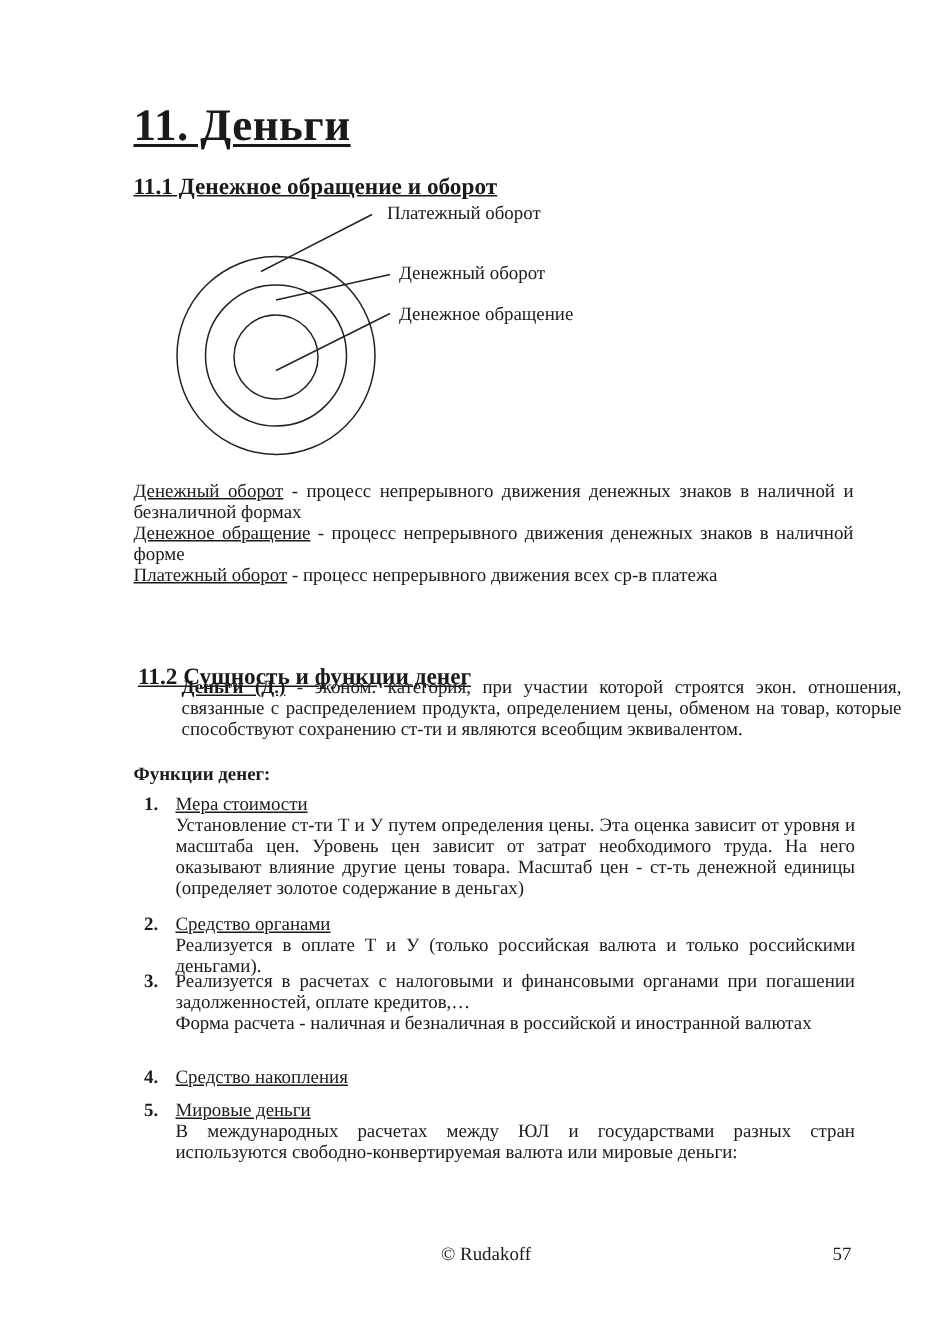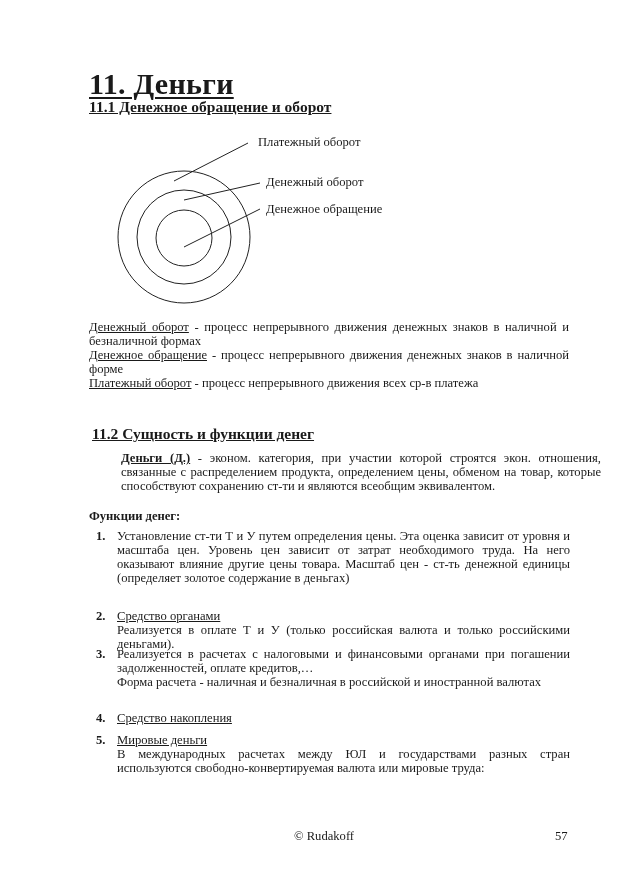--- a/index.html
+++ b/index.html
@@ -1,21 +1,21 @@
 <!DOCTYPE html>
 <html><head>
 <meta charset="utf-8">
 <style>
   html, body { margin:0; padding:0; background:#ffffff; }
   body { width:624px; height:882px; position:relative; overflow:hidden;
          font-family:"Liberation Serif","DejaVu Serif",serif; color:#1a1a1a; }
   .abs { position:absolute; }
   .h1 { left:89px; top:56px; font-size:30px; font-weight:bold; text-decoration:underline;
         text-decoration-thickness:2px; text-underline-offset:3px; letter-spacing:0.3px; white-space:nowrap;margin-top:11px; }
-  .h2 { font-size:15.5px; font-weight:bold; text-decoration:underline; white-space:nowrap; }
+  .h2 { font-size:15.5px; font-weight:bold; text-decoration:underline; white-space:nowrap;margin-top:18px; }
   .para { left:89px; width:480px; font-size:12.6px; line-height:14px; text-align:justify; }
   .para p { margin:0; }
   .u { text-decoration:underline; }
   .bu { font-weight:bold; text-decoration:underline; }
   .diagram { left:0; top:0; width:624px; height:320px; }
   .dlabel { font-size:12.6px; white-space:nowrap; }
   .fn-head { left:89px; top:509px; font-size:12.6px; font-weight:bold; }
   .item { left:96px; width:474px; font-size:12.6px; line-height:14px; }
   .item .num { position:absolute; left:0; top:0; font-weight:bold; }
   .item .body { margin-left:21px; text-align:justify; }
@@ -54,20 +54,21 @@
 
 <div class="abs para" style="top:451px;margin-left:32px;">
   <p><span class="bu">Деньги (Д.)</span><span> - эконом. категория, при участии которой строятся экон. отношения, связанные с распределением продукта, определением цены, обменом на товар, которые способствуют сохранению ст-ти и являются всеобщим эквивалентом.</span></p>
 </div>
 
 <div class="abs fn-head">Функции денег:</div>
 
 <div class="abs item" style="top:529px;">
   <span class="num">1.</span>
   <div class="body">
+    <span class="title">Мера стоимости</span>
     <span class="line">Установление ст-ти Т и У путем определения цены. Эта оценка зависит от уровня и масштаба цен. Уровень цен зависит от затрат необходимого труда. На него оказывают влияние другие цены товара. Масштаб цен - ст-ть денежной единицы (определяет золотое содержание в деньгах)</span>
   </div>
 </div>
 
 <div class="abs item" style="top:609px;">
   <span class="num">2.</span>
   <div class="body">
     <span class="title">Средство органами</span>
     <span class="line">Реализуется в оплате Т и У (только российская валюта и только российскими деньгами).</span>
   </div>
@@ -85,18 +86,18 @@
   <span class="num">4.</span>
   <div class="body">
     <span class="title">Средство накопления</span>
   </div>
 </div>
 
 <div class="abs item" style="top:733px;">
   <span class="num">5.</span>
   <div class="body">
     <span class="title">Мировые деньги</span>
-    <span class="line">В международных расчетах между ЮЛ и государствами разных стран используются свободно-конвертируемая валюта или мировые труда:</span>
+    <span class="line">В международных расчетах между ЮЛ и государствами разных стран используются свободно-конвертируемая валюта или мировые деньги:</span>
   </div>
 </div>
 
 <div class="abs footer" style="left:294px; top:829px;text-align:center;">© Rudakoff</div>
 <div class="abs footer" style="left:555px; top:829px;">57</div>
 
 </body></html>

